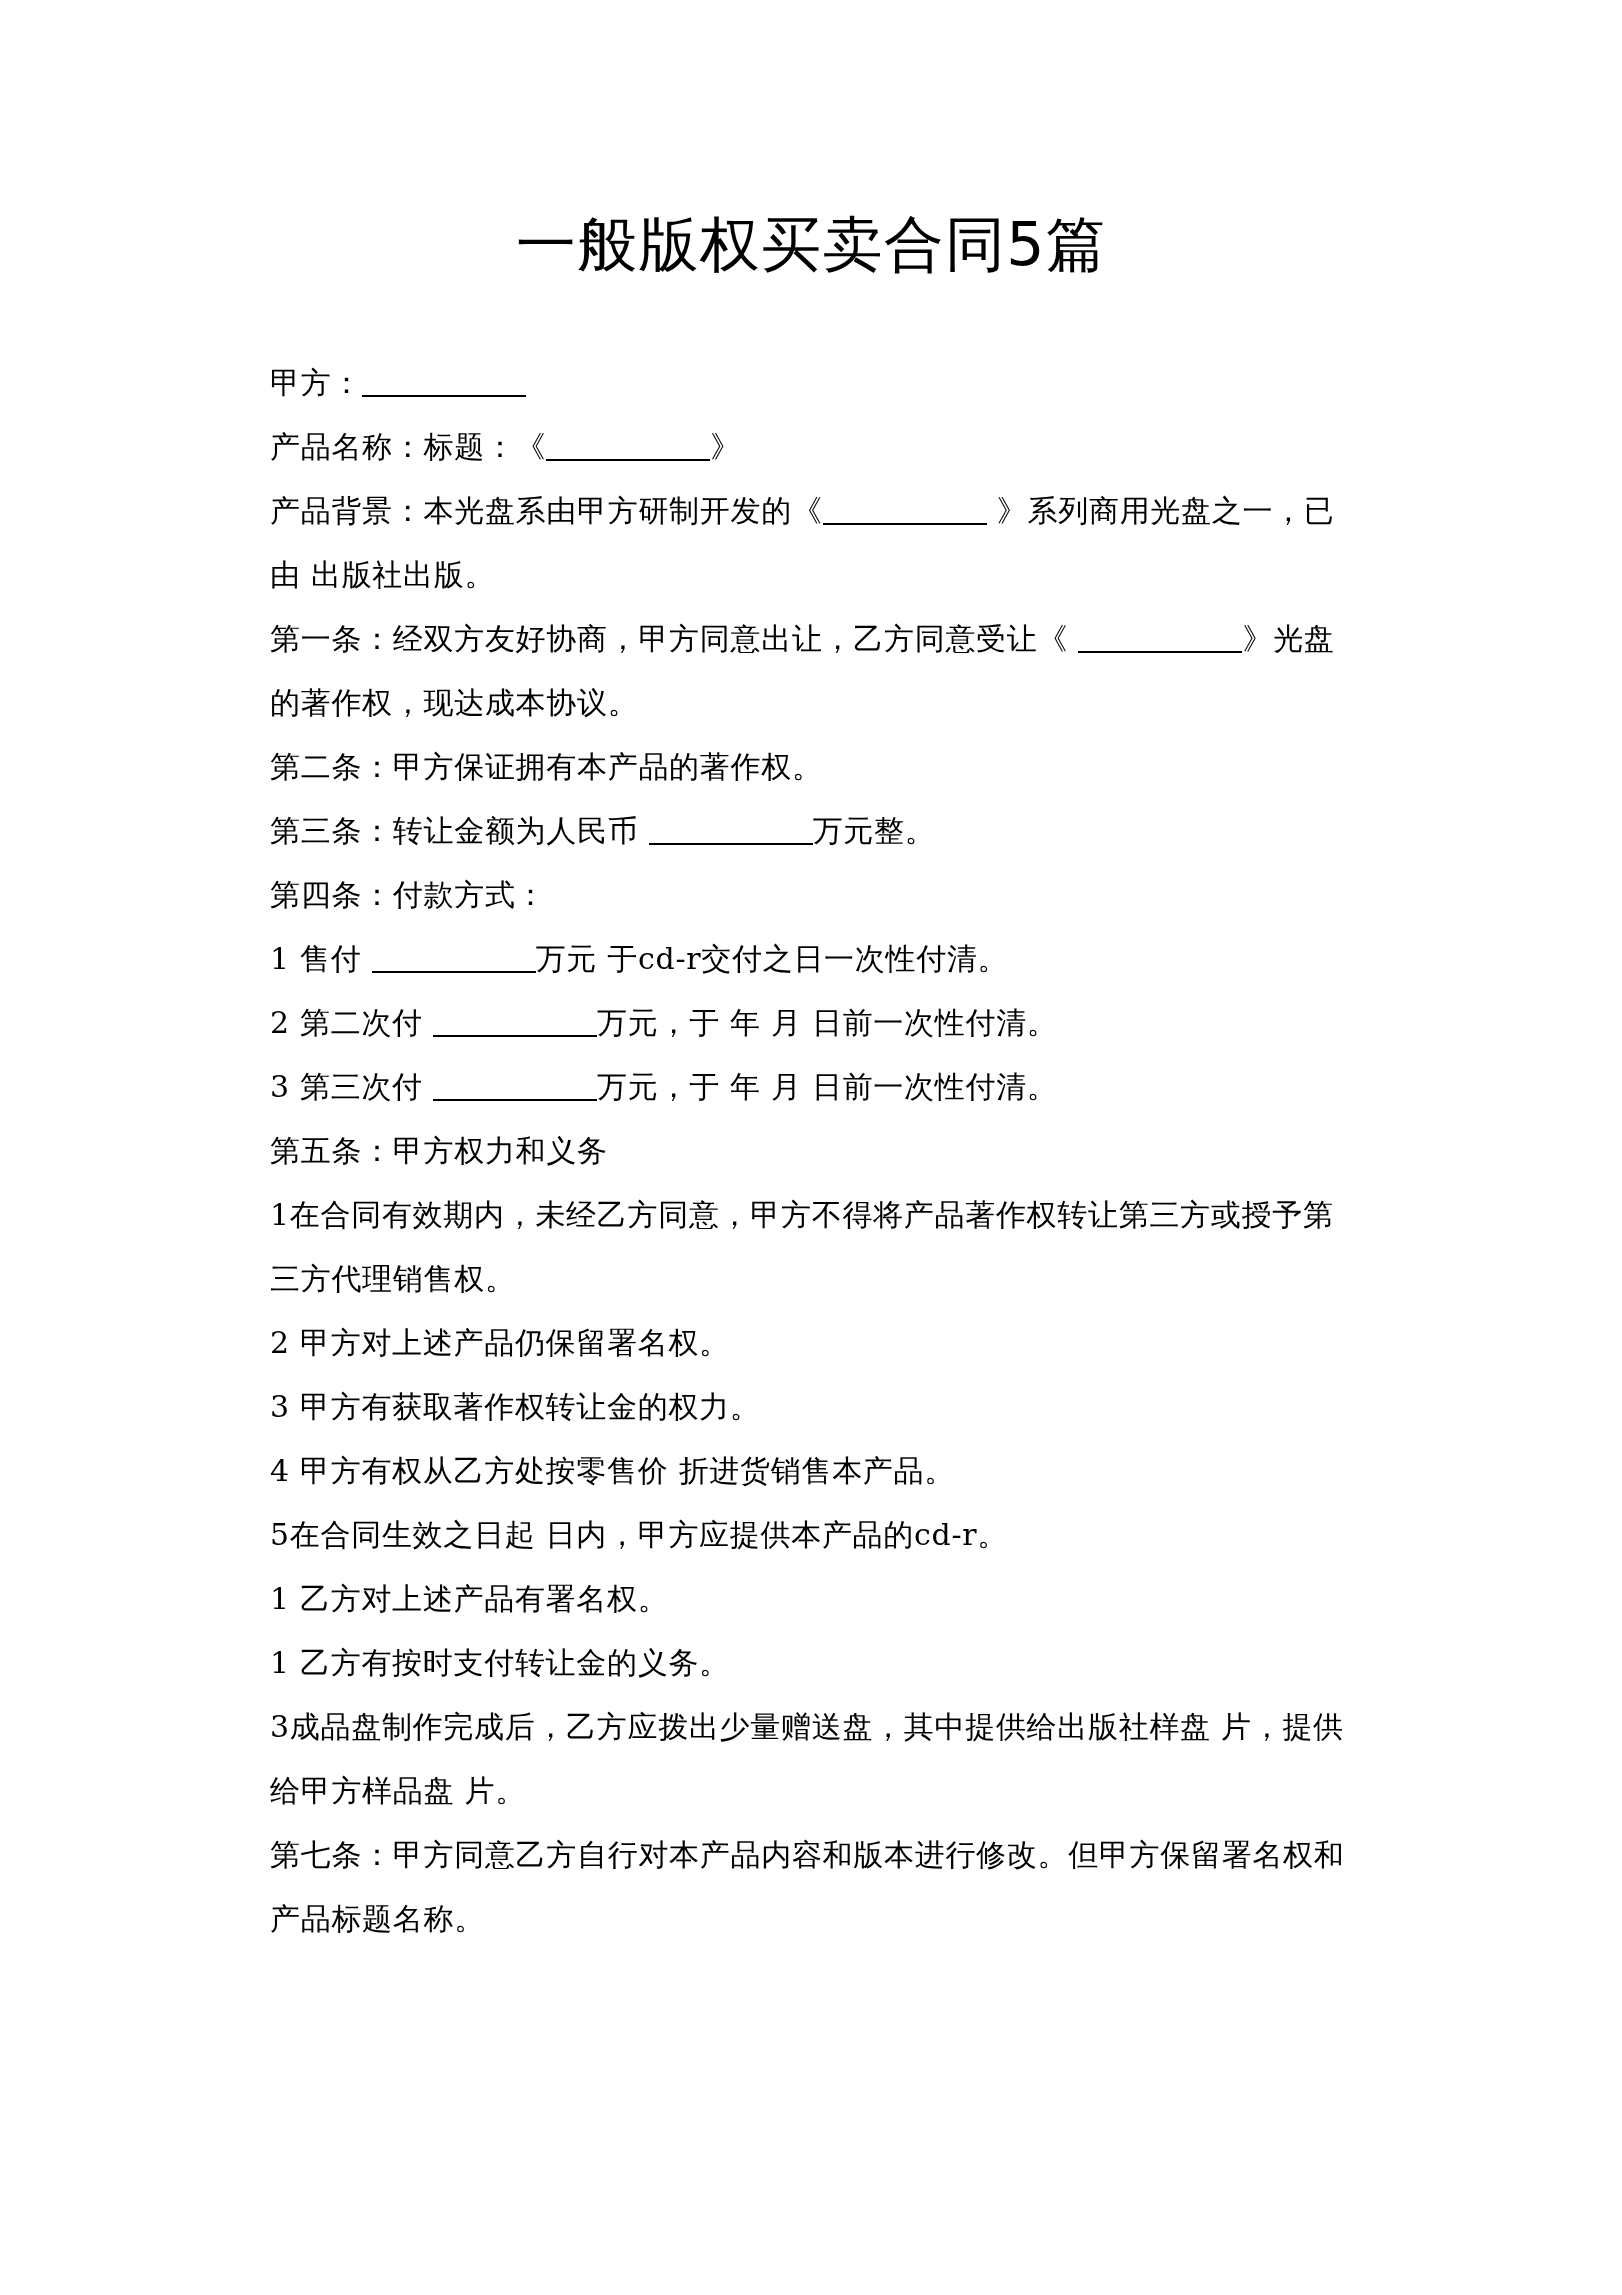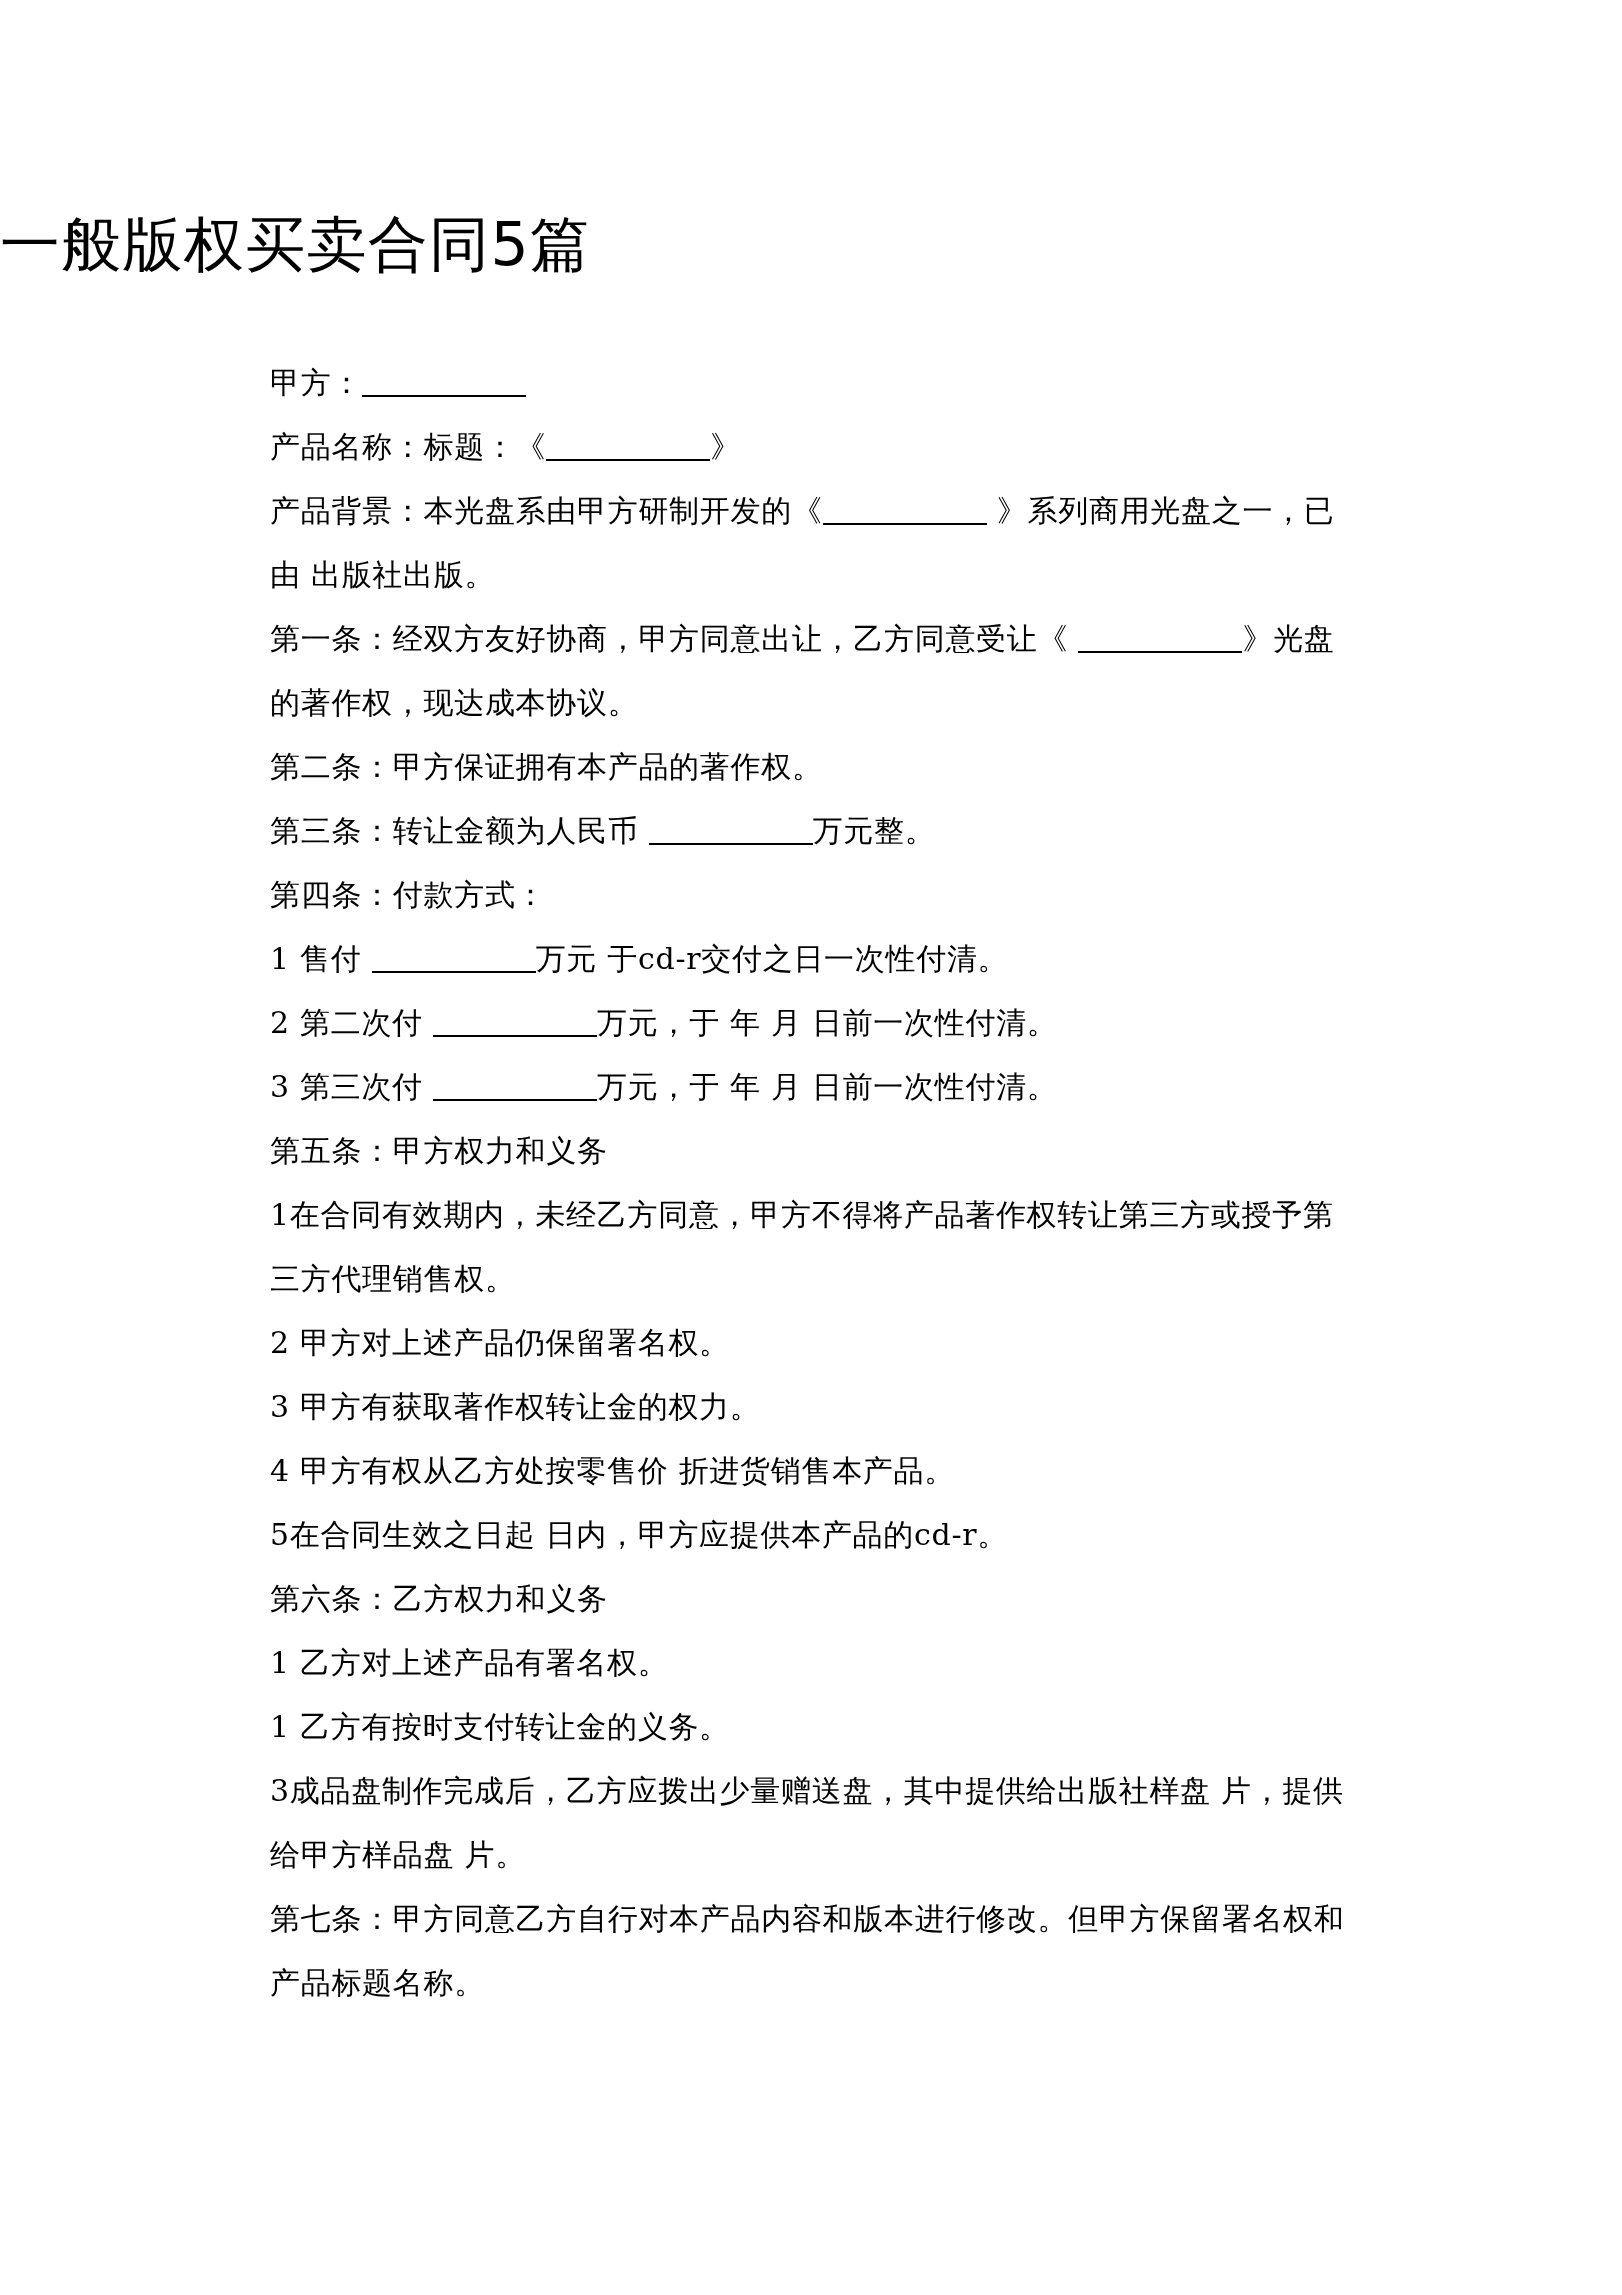--- a/index.html
+++ b/index.html
@@ -19,21 +19,21 @@
       position: absolute;
       left: 0; top: 0;
       width: 1623px;
       height: 2295px;
     }
     .title {
       position: absolute;
       top: 208px;
       left: 0;
       width: 1623px;
-      text-align: left;
+      text-align: center;
       font-size: 60px;
       line-height: 72px;
       letter-spacing: 1.3px;
       font-family: "DejaVu Sans", "Liberation Sans", sans-serif;
       font-weight: normal;
     }
     .body {
       position: absolute;
       top: 351px;
       left: 245px;
@@ -74,21 +74,20 @@
     <div class="line"><span>1 售付 </span><span class="blank b250"></span><span>万元 于cd-r交付之日一次性付清。</span></div>
     <div class="line"><span>2 第二次付 </span><span class="blank b250"></span><span>万元，于 年 月 日前一次性付清。</span></div>
     <div class="line"><span>3 第三次付 </span><span class="blank b250"></span><span>万元，于 年 月 日前一次性付清。</span></div>
     <div class="line">第五条：甲方权力和义务</div>
     <div class="line">1在合同有效期内，未经乙方同意，甲方不得将产品著作权转让第三方或授予第</div>
     <div class="line">三方代理销售权。</div>
     <div class="line">2 甲方对上述产品仍保留署名权。</div>
     <div class="line">3 甲方有获取著作权转让金的权力。</div>
     <div class="line">4 甲方有权从乙方处按零售价 折进货销售本产品。</div>
     <div class="line">5在合同生效之日起 日内，甲方应提供本产品的cd-r。</div>
-    <div class="line">第六条：乙方权力和义务</div>
     <div class="line">1 乙方对上述产品有署名权。</div>
     <div class="line">1 乙方有按时支付转让金的义务。</div>
     <div class="line">3成品盘制作完成后，乙方应拨出少量赠送盘，其中提供给出版社样盘 片，提供</div>
     <div class="line">给甲方样品盘 片。</div>
     <div class="line">第七条：甲方同意乙方自行对本产品内容和版本进行修改。但甲方保留署名权和</div>
     <div class="line">产品标题名称。</div>
   </div>
 </div>
 
 

